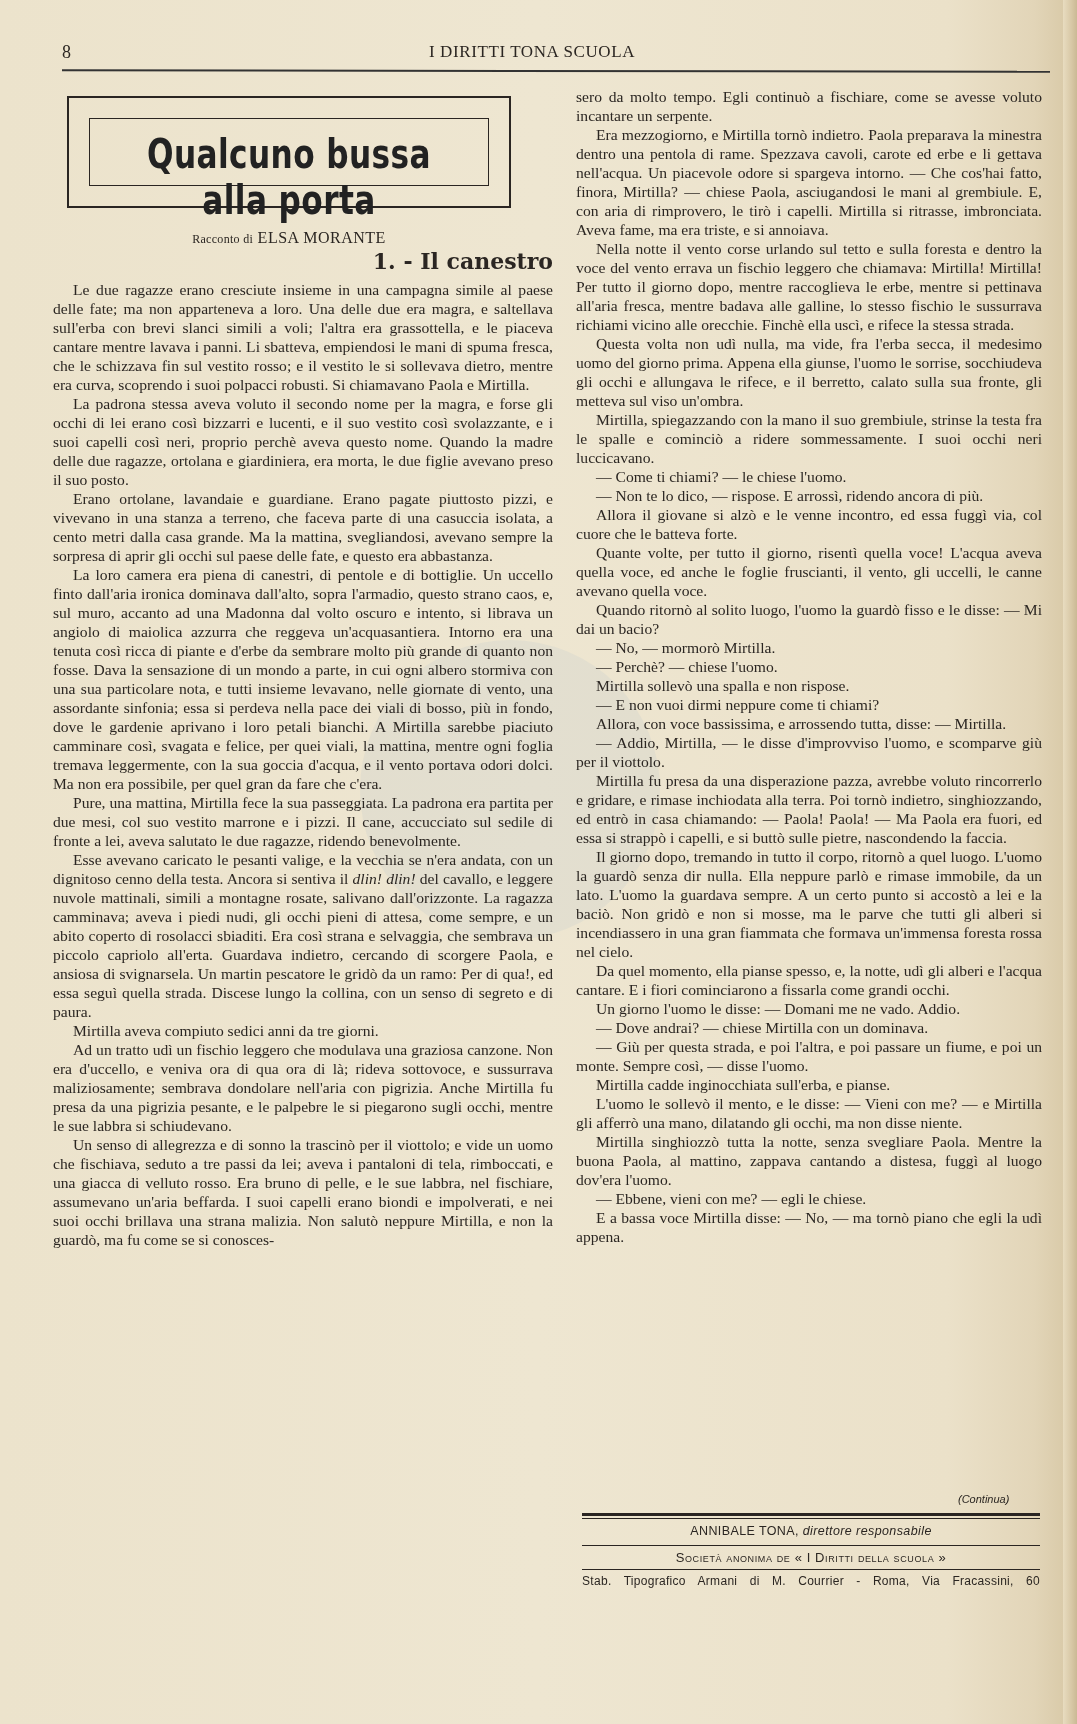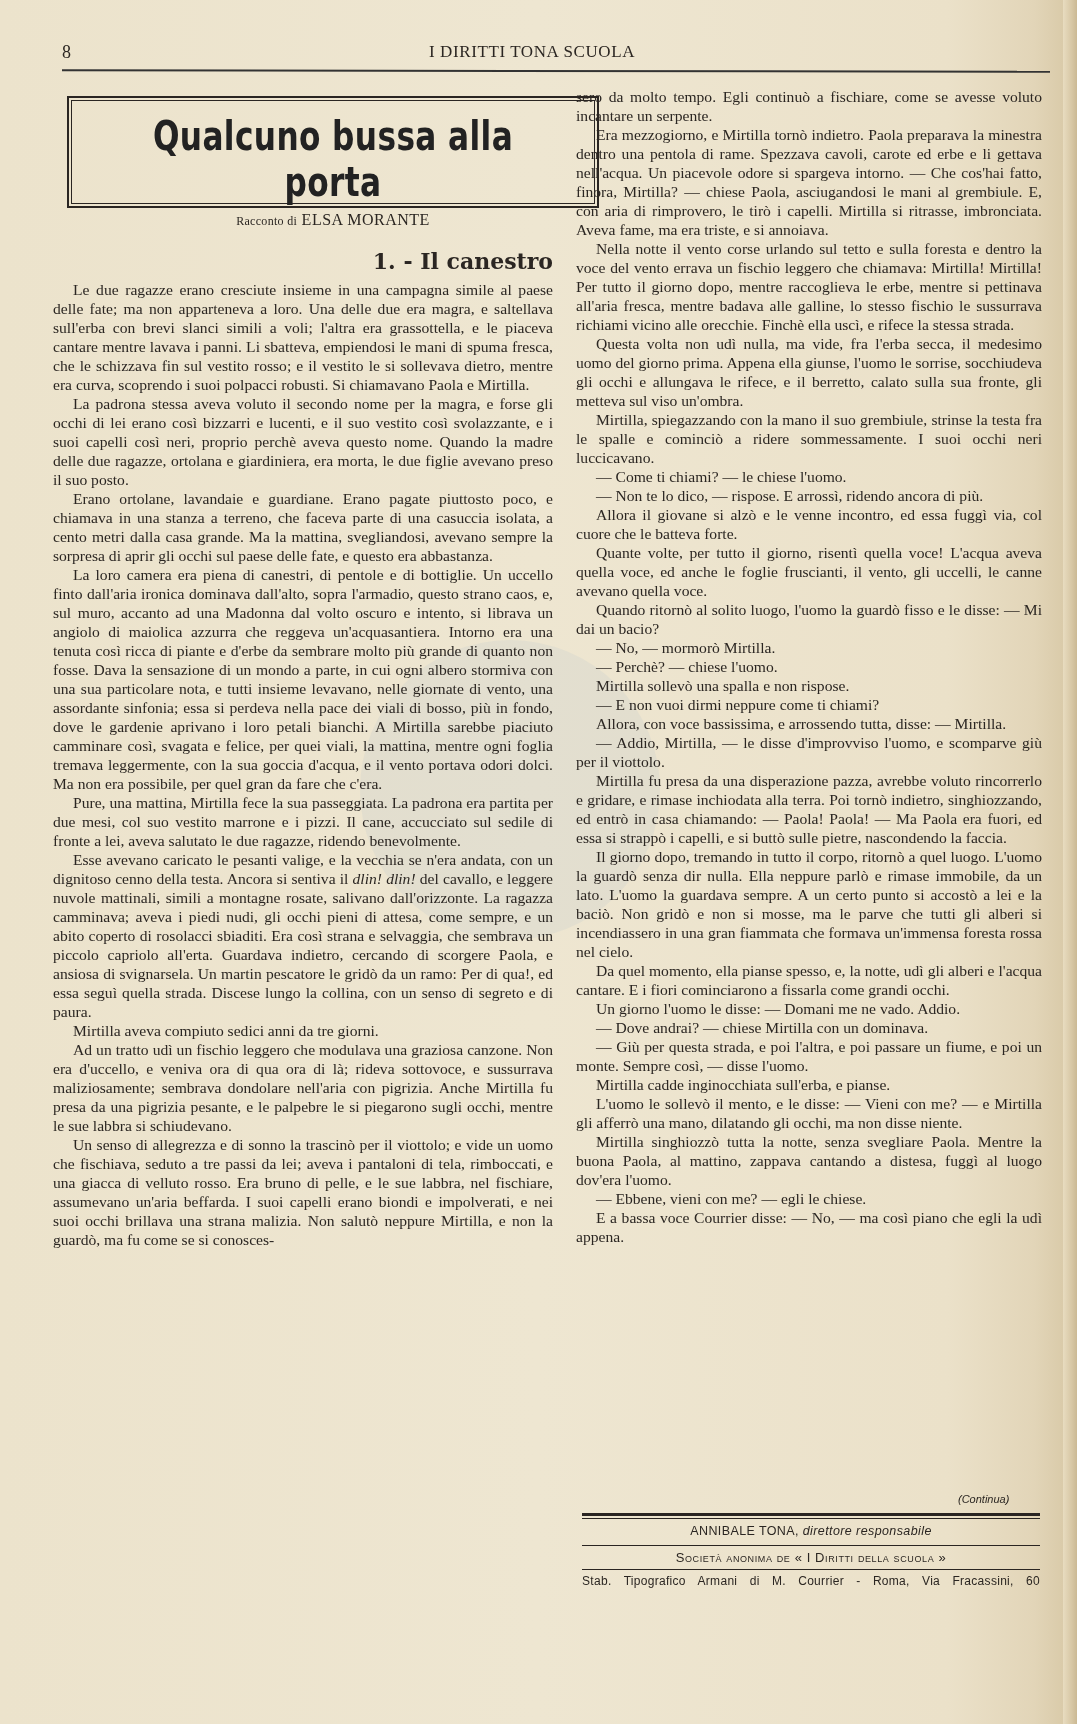--- a/index.html
+++ b/index.html
@@ -34,23 +34,23 @@
   .col {
     position:absolute; top:0;
     font-size:15.6px; line-height:19px;
     text-align:justify;
   }
   .col-left { left:53px; width:500px; top:280px; }
   .col-right { left:576px; width:466px; top:87px; }
   .col p { margin:0; text-indent:20px; }
   .col p.noindent { text-indent:0; }
   .title-box {
-    position:absolute; left:67px; top:96px; width:532px; height:112px;
+    position:absolute; left:67px; top:96px; width:444px; height:112px;
     border:2px solid #2a2522;
-    padding:2px;
+    padding:20px;
     box-sizing:border-box;
   }
   .title-inner {
     border:1px solid #2a2522; height:100%; box-sizing:border-box;
     text-align:center;
   }
   .story-title {
     font-family:"DejaVu Sans","Liberation Sans",sans-serif;
     font-size:40px; font-weight:bold;
     transform:scaleX(0.78);
@@ -110,21 +110,21 @@
         <span>ELSA MORANTE</span>
       </div>
     </div>
   </div>
 
   <div class="chapter">1. - Il canestro</div>
 
   <div class="col col-left">
     <p>Le due ragazze erano cresciute insieme in una campagna simile al paese delle fate; ma non apparteneva a loro. Una delle due era magra, e saltellava sull'erba con brevi slanci simili a voli; l'altra era grassottella, e le piaceva cantare mentre lavava i panni. Li sbatteva, empiendosi le mani di spuma fresca, che le schizzava fin sul vestito rosso; e il vestito le si sollevava dietro, mentre era curva, scoprendo i suoi polpacci robusti. Si chiamavano Paola e Mirtilla.</p>
     <p>La padrona stessa aveva voluto il secondo nome per la magra, e forse gli occhi di lei erano così bizzarri e lucenti, e il suo vestito così svolazzante, e i suoi capelli così neri, proprio perchè aveva questo nome. Quando la madre delle due ragazze, ortolana e giardiniera, era morta, le due figlie avevano preso il suo posto.</p>
-    <p>Erano ortolane, lavandaie e guardiane. Erano pagate piuttosto poco, e chiamava in una stanza a terreno, che faceva parte di una casuccia isolata, a cento metri dalla casa grande. Ma la mattina, svegliandosi, avevano sempre la sorpresa di aprir gli occhi sul paese delle fate, e questo era abbastanza.</p>
+    <p>Erano ortolane, lavandaie e guardiane. Erano pagate piuttosto pizzi, e vivevano in una stanza a terreno, che faceva parte di una casuccia isolata, a cento metri dalla casa grande. Ma la mattina, svegliandosi, avevano sempre la sorpresa di aprir gli occhi sul paese delle fate, e questo era abbastanza.</p>
     <p>La loro camera era piena di canestri, di pentole e di bottiglie. Un uccello finto dall'aria ironica dominava dall'alto, sopra l'armadio, questo strano caos, e, sul muro, accanto ad una Madonna dal volto oscuro e intento, si librava un angiolo di maiolica azzurra che reggeva un'acquasantiera. Intorno era una tenuta così ricca di piante e d'erbe da sembrare molto più grande di quanto non fosse. Dava la sensazione di un mondo a parte, in cui ogni albero stormiva con una sua particolare nota, e tutti insieme levavano, nelle giornate di vento, una assordante sinfonia; essa si perdeva nella pace dei viali di bosso, più in fondo, dove le gardenie aprivano i loro petali bianchi. A Mirtilla sarebbe piaciuto camminare così, svagata e felice, per quei viali, la mattina, mentre ogni foglia tremava leggermente, con la sua goccia d'acqua, e il vento portava odori dolci. Ma non era possibile, per quel gran da fare che c'era.</p>
     <p>Pure, una mattina, Mirtilla fece la sua passeggiata. La padrona era partita per due mesi, col suo vestito marrone e i pizzi. Il cane, accucciato sul sedile di fronte a lei, aveva salutato le due ragazze, ridendo benevolmente.</p>
     <p><span>Esse avevano caricato le pesanti valige, e la vecchia se n'era andata, con un dignitoso cenno della testa. Ancora si sentiva il </span><em>dlin! dlin!</em><span> del cavallo, e leggere nuvole mattinali, simili a montagne rosate, salivano dall'orizzonte. La ragazza camminava; aveva i piedi nudi, gli occhi pieni di attesa, come sempre, e un abito coperto di rosolacci sbiaditi. Era così strana e selvaggia, che sembrava un piccolo capriolo all'erta. Guardava indietro, cercando di scorgere Paola, e ansiosa di svignarsela. Un martin pescatore le gridò da un ramo: Per di qua!, ed essa seguì quella strada. Discese lungo la collina, con un senso di segreto e di paura.</span></p>
     <p>Mirtilla aveva compiuto sedici anni da tre giorni.</p>
     <p>Ad un tratto udì un fischio leggero che modulava una graziosa canzone. Non era d'uccello, e veniva ora di qua ora di là; rideva sottovoce, e sussurrava maliziosamente; sembrava dondolare nell'aria con pigrizia. Anche Mirtilla fu presa da una pigrizia pesante, e le palpebre le si piegarono sugli occhi, mentre le sue labbra si schiudevano.</p>
     <p>Un senso di allegrezza e di sonno la trascinò per il viottolo; e vide un uomo che fischiava, seduto a tre passi da lei; aveva i pantaloni di tela, rimboccati, e una giacca di velluto rosso. Era bruno di pelle, e le sue labbra, nel fischiare, assumevano un'aria beffarda. I suoi capelli erano biondi e impolverati, e nei suoi occhi brillava una strana malizia. Non salutò neppure Mirtilla, e non la guardò, ma fu come se si conosces-</p>
   </div>
 
   <div class="col col-right">
     <p class="noindent">sero da molto tempo. Egli continuò a fischiare, come se avesse voluto incantare un serpente.</p>
@@ -146,21 +146,21 @@
     <p>Mirtilla fu presa da una disperazione pazza, avrebbe voluto rincorrerlo e gridare, e rimase inchiodata alla terra. Poi tornò indietro, singhiozzando, ed entrò in casa chiamando: — Paola! Paola! — Ma Paola era fuori, ed essa si strappò i capelli, e si buttò sulle pietre, nascondendo la faccia.</p>
     <p>Il giorno dopo, tremando in tutto il corpo, ritornò a quel luogo. L'uomo la guardò senza dir nulla. Ella neppure parlò e rimase immobile, da un lato. L'uomo la guardava sempre. A un certo punto si accostò a lei e la baciò. Non gridò e non si mosse, ma le parve che tutti gli alberi si incendiassero in una gran fiammata che formava un'immensa foresta rossa nel cielo.</p>
     <p>Da quel momento, ella pianse spesso, e, la notte, udì gli alberi e l'acqua cantare. E i fiori cominciarono a fissarla come grandi occhi.</p>
     <p>Un giorno l'uomo le disse: — Domani me ne vado. Addio.</p>
     <p>— Dove andrai? — chiese Mirtilla con un dominava.</p>
     <p>— Giù per questa strada, e poi l'altra, e poi passare un fiume, e poi un monte. Sempre così, — disse l'uomo.</p>
     <p>Mirtilla cadde inginocchiata sull'erba, e pianse.</p>
     <p>L'uomo le sollevò il mento, e le disse: — Vieni con me? — e Mirtilla gli afferrò una mano, dilatando gli occhi, ma non disse niente.</p>
     <p>Mirtilla singhiozzò tutta la notte, senza svegliare Paola. Mentre la buona Paola, al mattino, zappava cantando a distesa, fuggì al luogo dov'era l'uomo.</p>
     <p>— Ebbene, vieni con me? — egli le chiese.</p>
-    <p>E a bassa voce Courrier disse: — No, — ma così piano che egli la udì appena.</p>
+    <p>E a bassa voce Mirtilla disse: — No, — ma tornò piano che egli la udì appena.</p>
   </div>
 
   <div class="continua">(Continua)</div>
 
   <div class="footer-rule1"></div>
   <div class="footer-rule1b"></div>
   <div class="footer-line1">
     <span>ANNIBALE TONA,</span>
     <em>direttore responsabile</em>
   </div>

